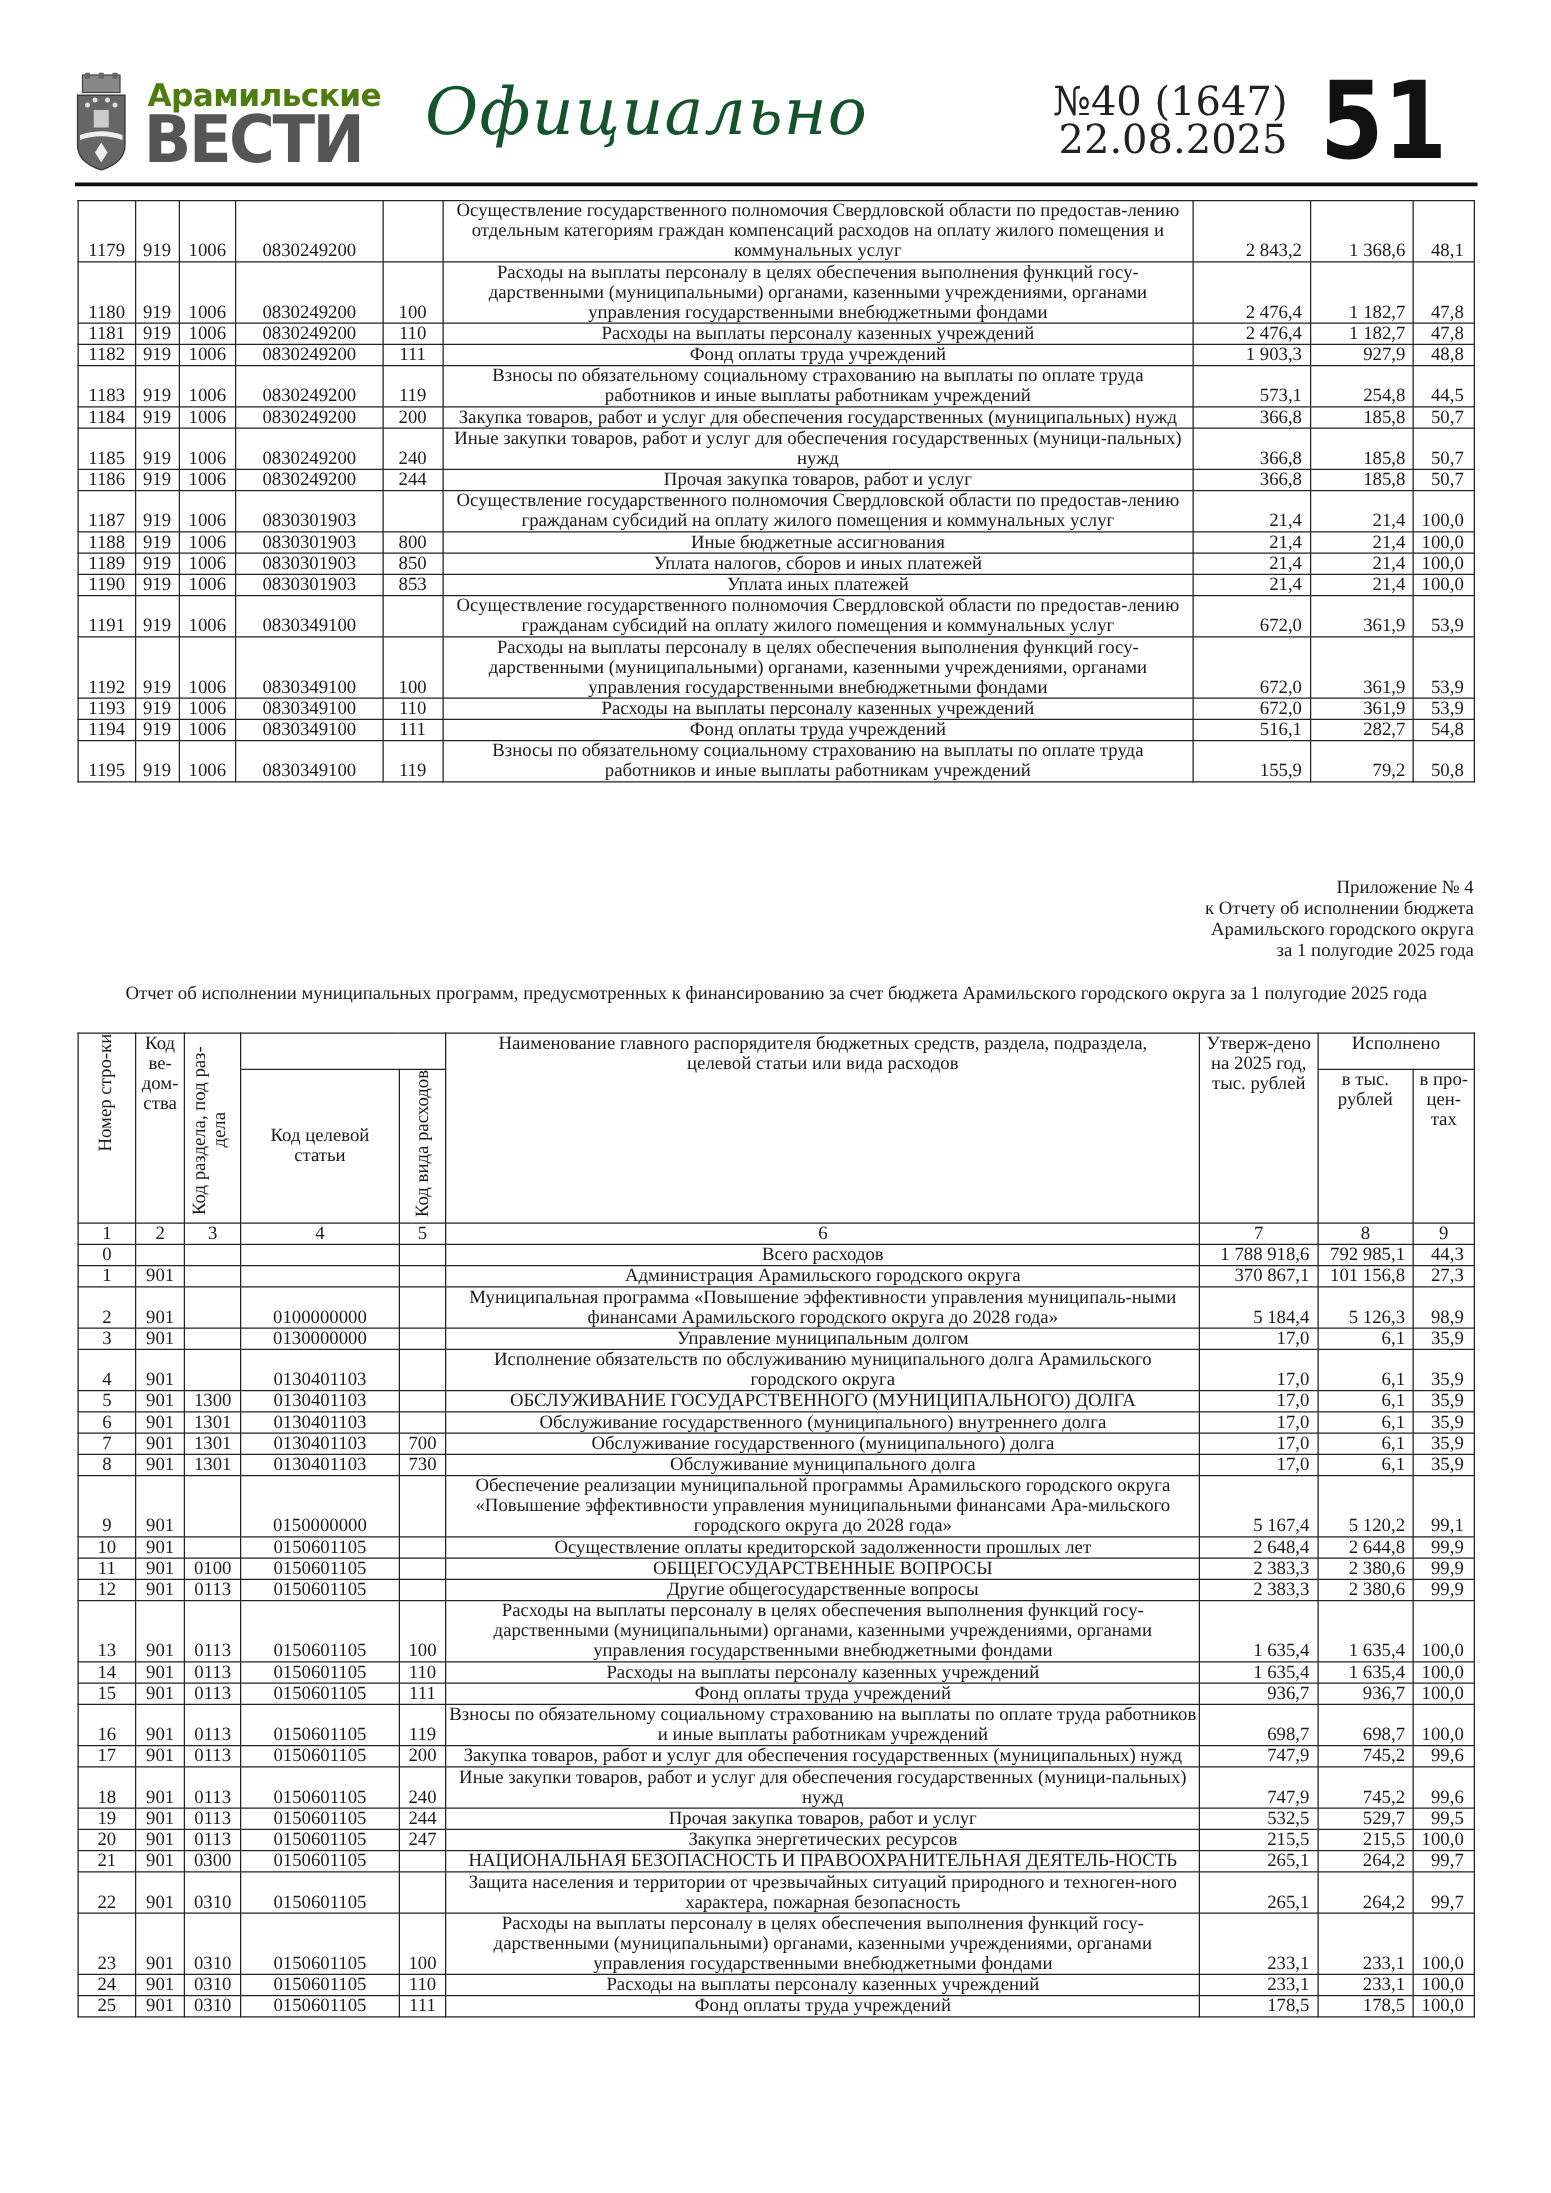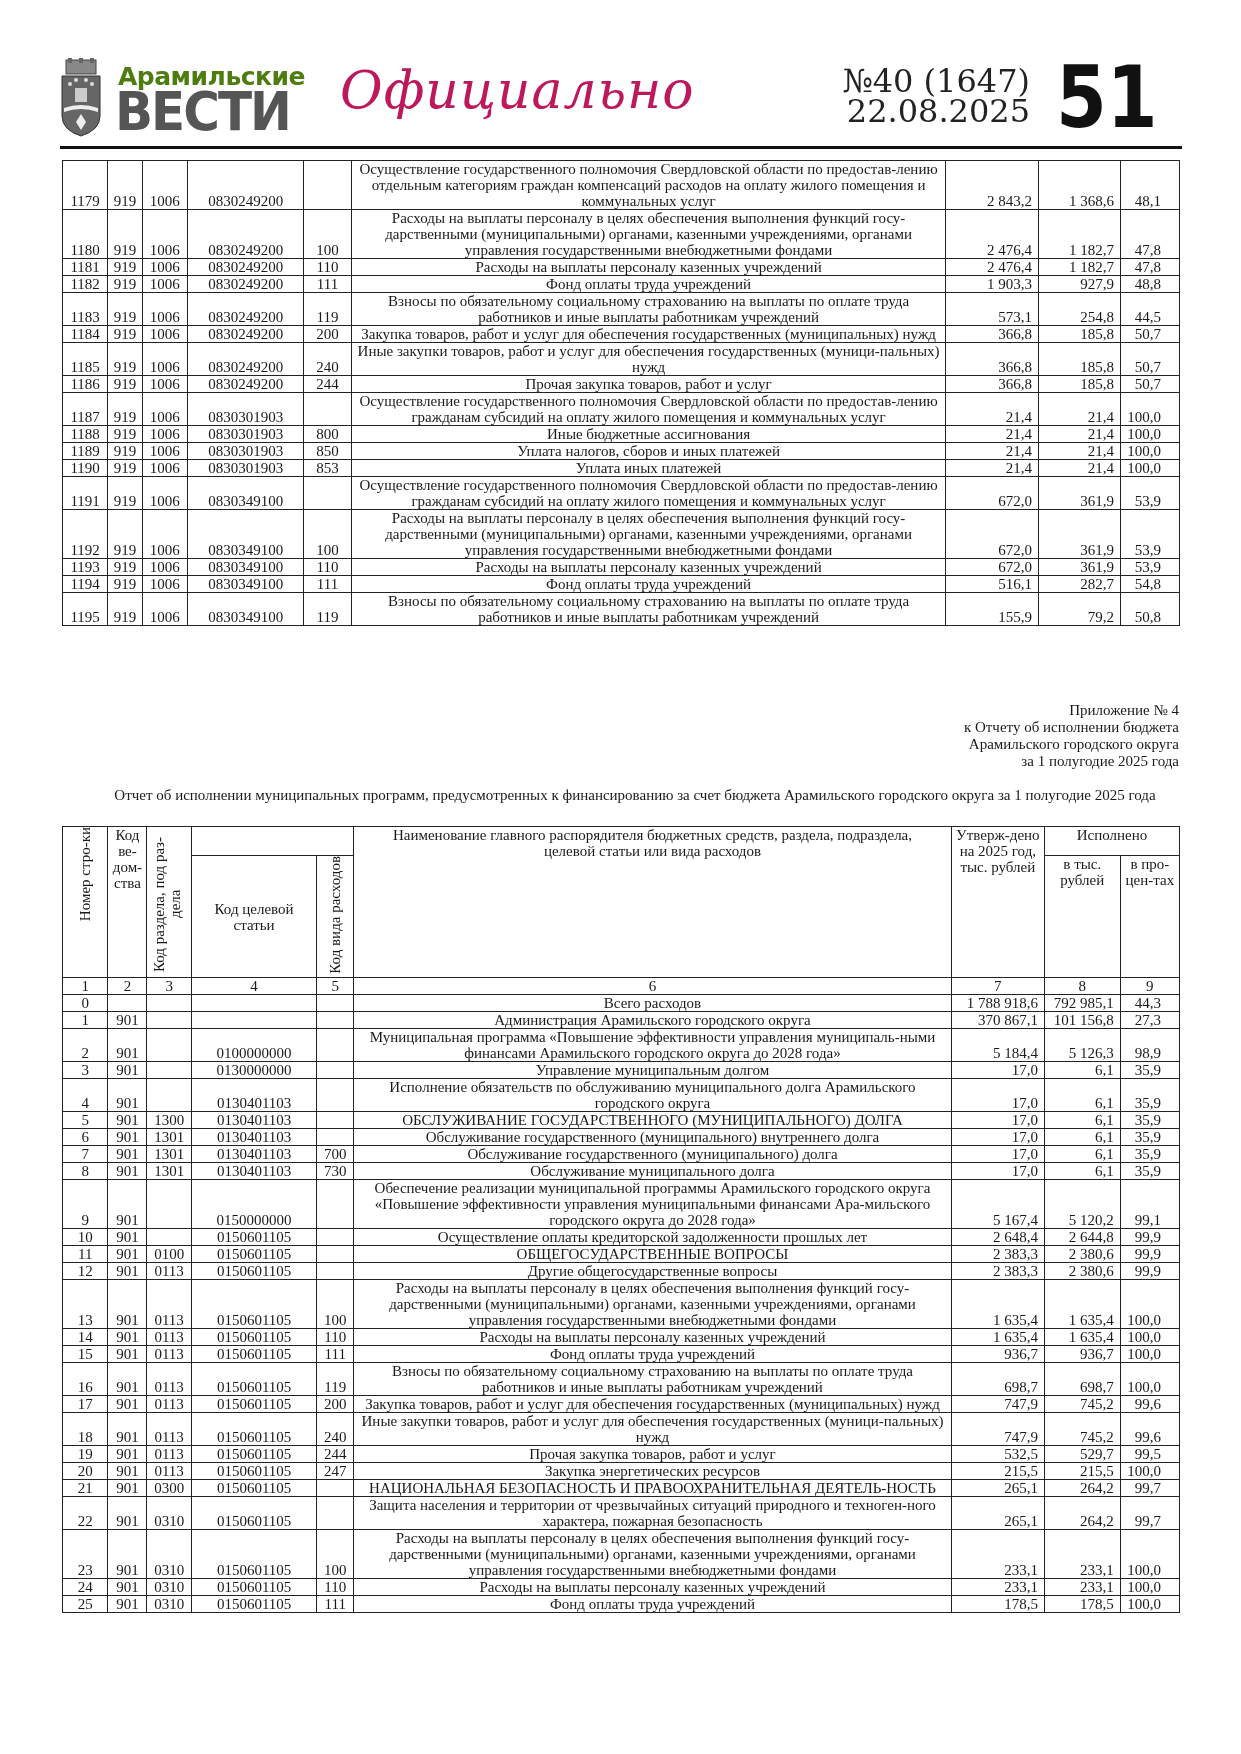--- a/index.html
+++ b/index.html
@@ -2,35 +2,35 @@
 <html><head>
 <meta charset="utf-8">
 <style>
   html, body { margin: 0; padding: 0; background: #ffffff; }
   body { width: 1241px; height: 1754px; position: relative; overflow: hidden; font-family: "Liberation Serif", "DejaVu Serif", serif; color: #1a1a1a; }
   .masthead { position: absolute; left: 60px; top: 52px; width: 1120px; height: 90px; }
   .logo { position: absolute; left: 0; top: 6px; width: 230px; height: 80px; }
   .crest { position: absolute; left: 0; top: 0; width: 42px; height: 80px; }
   .brand-small { position: absolute; left: 58px; top: 4px; font-family: "DejaVu Sans", sans-serif; font-size: 25px; font-weight: bold; color: #4d7c0f; letter-spacing: -0.5px; }
   .brand-big { position: absolute; left: 55px; top: 26px; font-family: "DejaVu Sans", sans-serif; font-size: 50px; font-weight: bold; color: #555; letter-spacing: -2px; line-height: 56px; transform: scaleY(1.05); }
-  .section-title { position: absolute; left: 280px; top: 8px; font-family: "DejaVu Serif", serif; font-style: italic; font-size: 52px; color: #be185d; letter-spacing: 1px; }
+  .section-title { position: absolute; left: 280px; top: 8px; font-family: "DejaVu Serif", serif; font-style: italic; font-size: 52px; color: #14532d; letter-spacing: 1px; }
   .issue { position: absolute; right: 150px; top: 14px; text-align: right; font-family: "DejaVu Serif", serif; font-size: 32px; line-height: 30px; color: #222; }
   .page-num { position: absolute; right: 22px; top: 0px; font-family: "DejaVu Sans", sans-serif; font-weight: bold; font-size: 86px; line-height: 90px; color: #111; transform: scaleX(0.85); transform-origin: right; }
   .rule { position: absolute; left: 60px; top: 146px; width: 1122px; height: 3px; background: #111; }
 
   table.t { position: absolute; border-collapse: collapse; font-size: 15px; line-height: 16px; }
   table.t td { border: 1px solid #222; padding: 0 2px; vertical-align: bottom; text-align: center; }
   table.t td.n { text-align: center; }
   table.t td.d { text-align: center; }
   table.t td.v { text-align: right; padding-right: 6px; }
-  table.t td.p { text-align: right; padding-right: 18px; }
+  table.t td.p { text-align: right; padding-right: 8px; }
   #t1 { left: 62px; top: 160px; width: 1118px; }
   #t2 { left: 62px; top: 826px; width: 1118px; }
   .appendix { position: absolute; right: 62px; top: 702px; text-align: right; font-size: 15px; line-height: 17px; }
-  .report-title { position: absolute; left: 76px; top: 787px; width: 1118px; text-align: center; font-size: 15px; line-height: 17px; }
+  .report-title { position: absolute; left: 62px; top: 787px; width: 1118px; text-align: center; font-size: 15px; line-height: 17px; }
   .hdr td { vertical-align: top !important; font-size: 15px; line-height: 16px; }
   .vert { writing-mode: vertical-rl; transform: rotate(180deg); display: inline-block; white-space: nowrap; text-align: center; }
   .num-row td { vertical-align: middle !important; }
 </style>
 </head>
 <body>
 
 <div class="masthead">
   <div class="logo">
     <svg class="crest" viewBox="0 0 42 80">

